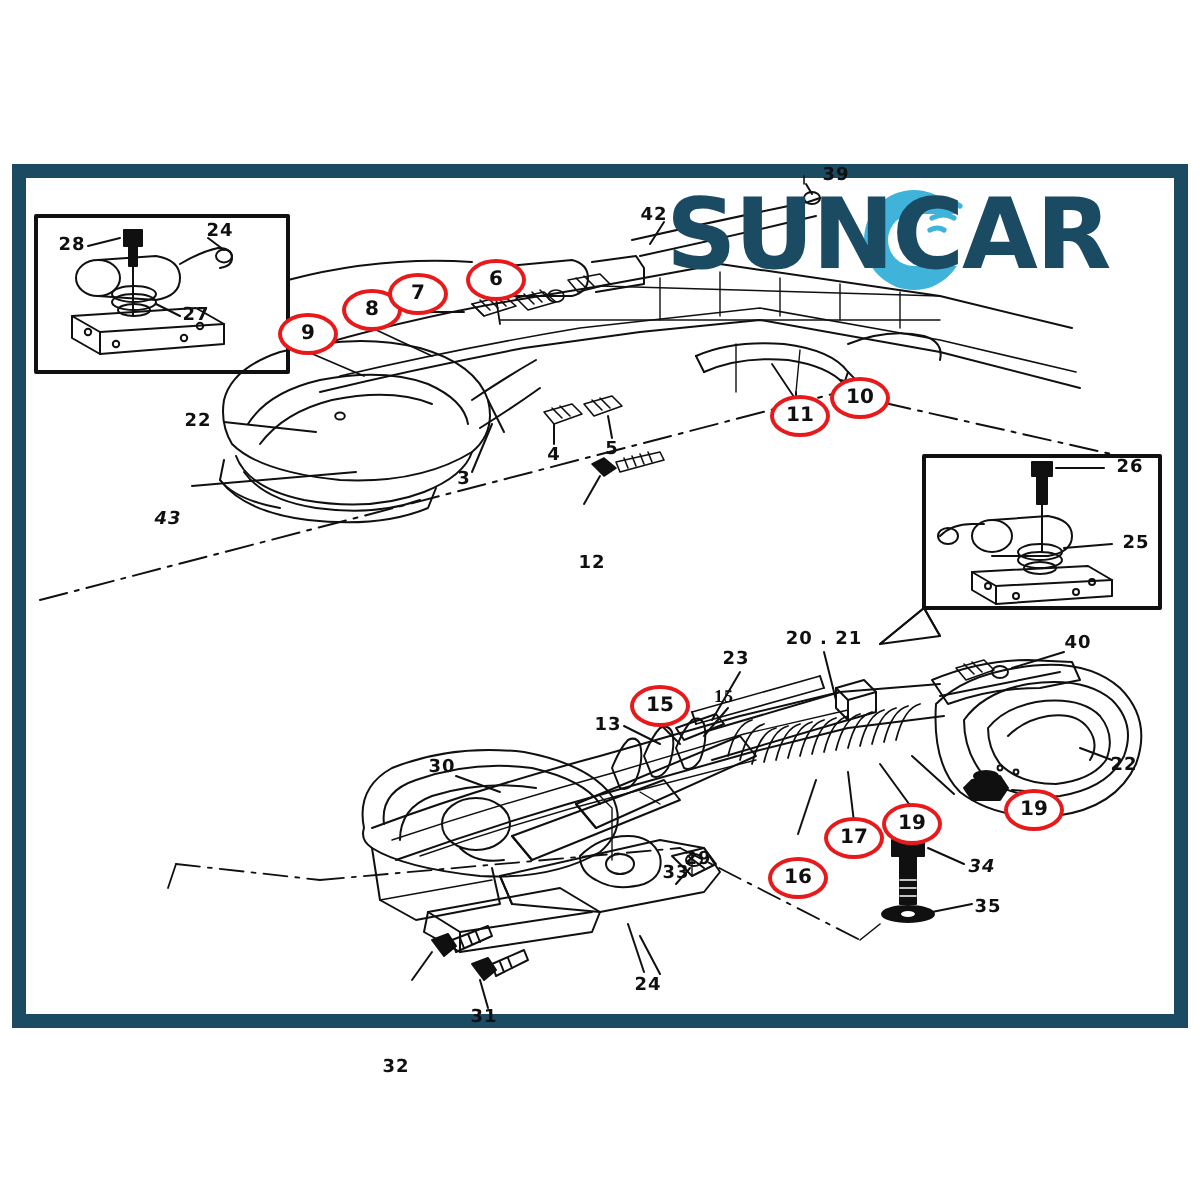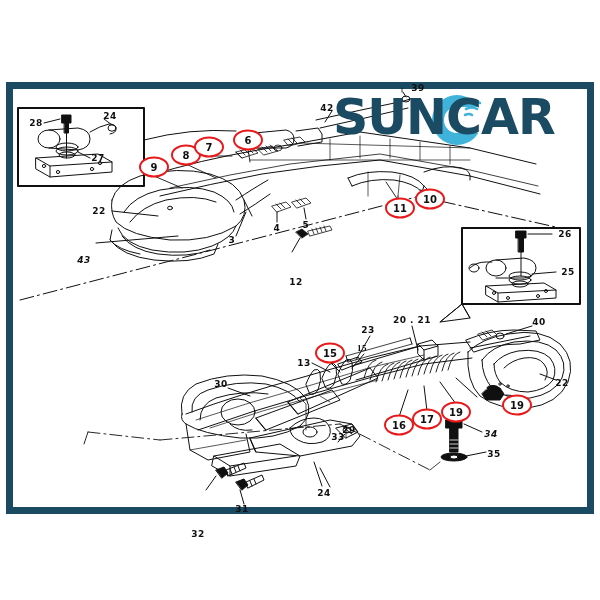--- a/index.html
+++ b/index.html
@@ -454,21 +454,21 @@
     </div>
   <div class="callout" style="left:400px; top:208px;">
       <span>11</span>
     </div>
   <div class="callout" style="left:430px; top:199px;">
       <span>10</span>
     </div>
   <div class="callout" style="left:330px; top:353px;">
       <span>15</span>
     </div>
-  <div class="callout" style="left:399px; top:425px;">
+  <div class="callout" style="left:399px; top:439px;">
       <span>16</span>
     </div>
   <div class="callout" style="left:427px; top:419px;">
       <span>17</span>
     </div>
   <div class="callout" style="left:456px; top:412px;">
       <span>19</span>
     </div>
   <div class="callout" style="left:477px; top:405px;margin-left:40px;">
       <span>19</span>

